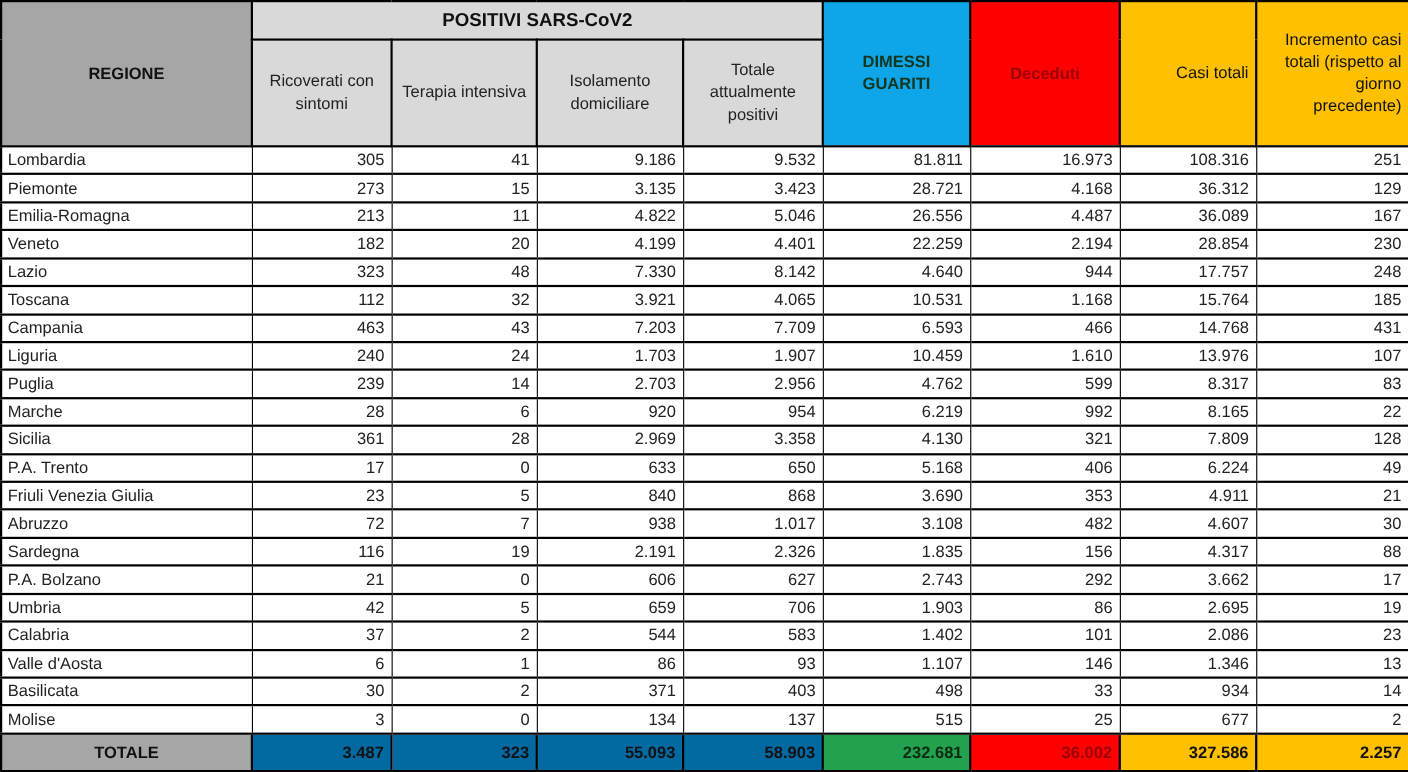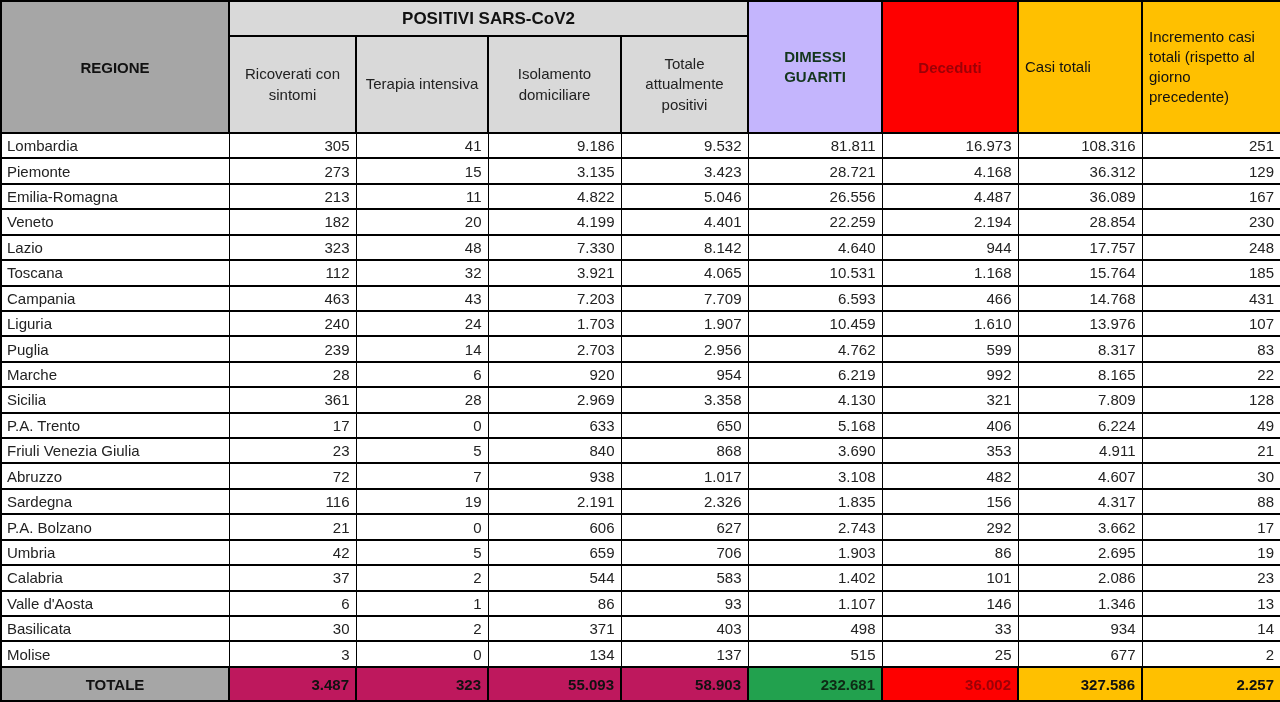--- a/index.html
+++ b/index.html
@@ -49,42 +49,42 @@
   th.sub {
     background: #D9D9D9;
     color: #222;
     font-weight: normal;
     font-size: 15px;
     text-align: center;
     border-width: 2px;
     line-height: 1.35;
   }
   th.green-h {
-    background: #c4b5fd;
+    background: #0ea5e9;
     color: #14361D;
     font-weight: bold;
     font-size: 15px;
     text-align: center;
     border-width: 2px;
     line-height: 1.35;
   }
   th.red-h {
     background: #FE0000;
     color: #9C0006;
     font-weight: bold;
     font-size: 15px;
     text-align: center;
     border-width: 2px;
   }
   th.yellow-h {
     background: #FFC000;
     color: #111;
     font-weight: normal;
     font-size: 15px;
-    text-align: left;
+    text-align: right;
     border-width: 2px;
     line-height: 1.35;
   }
   
   tbody td {
     background: #ffffff;
     color: #222;
     font-size: 15px;
     border-top-width: 2px;
     border-bottom-width: 2px;
@@ -95,21 +95,21 @@
   
   tfoot tr { height: 34px; }
   tfoot td, tfoot th {
     font-weight: bold;
     font-size: 15px;
     border-width: 2px;
     white-space: nowrap;
   }
   tfoot th.t-label { background: #A6A6A6; color: #111; text-align: center; }
   tfoot td { text-align: right; color: #111; }
-  tfoot td.t-gray   { background: #be185d; }
+  tfoot td.t-gray   { background: #0369a1; }
   tfoot td.t-green  { background: #22A14E; color: #0e2a15; }
   tfoot td.t-red    { background: #FE0000; color: #9C0006; }
   tfoot td.t-yellow { background: #FFC000; }
 </style>
 </head>
 <body>
 
 <div id="app">
   <table class="covid">
     <colgroup>

